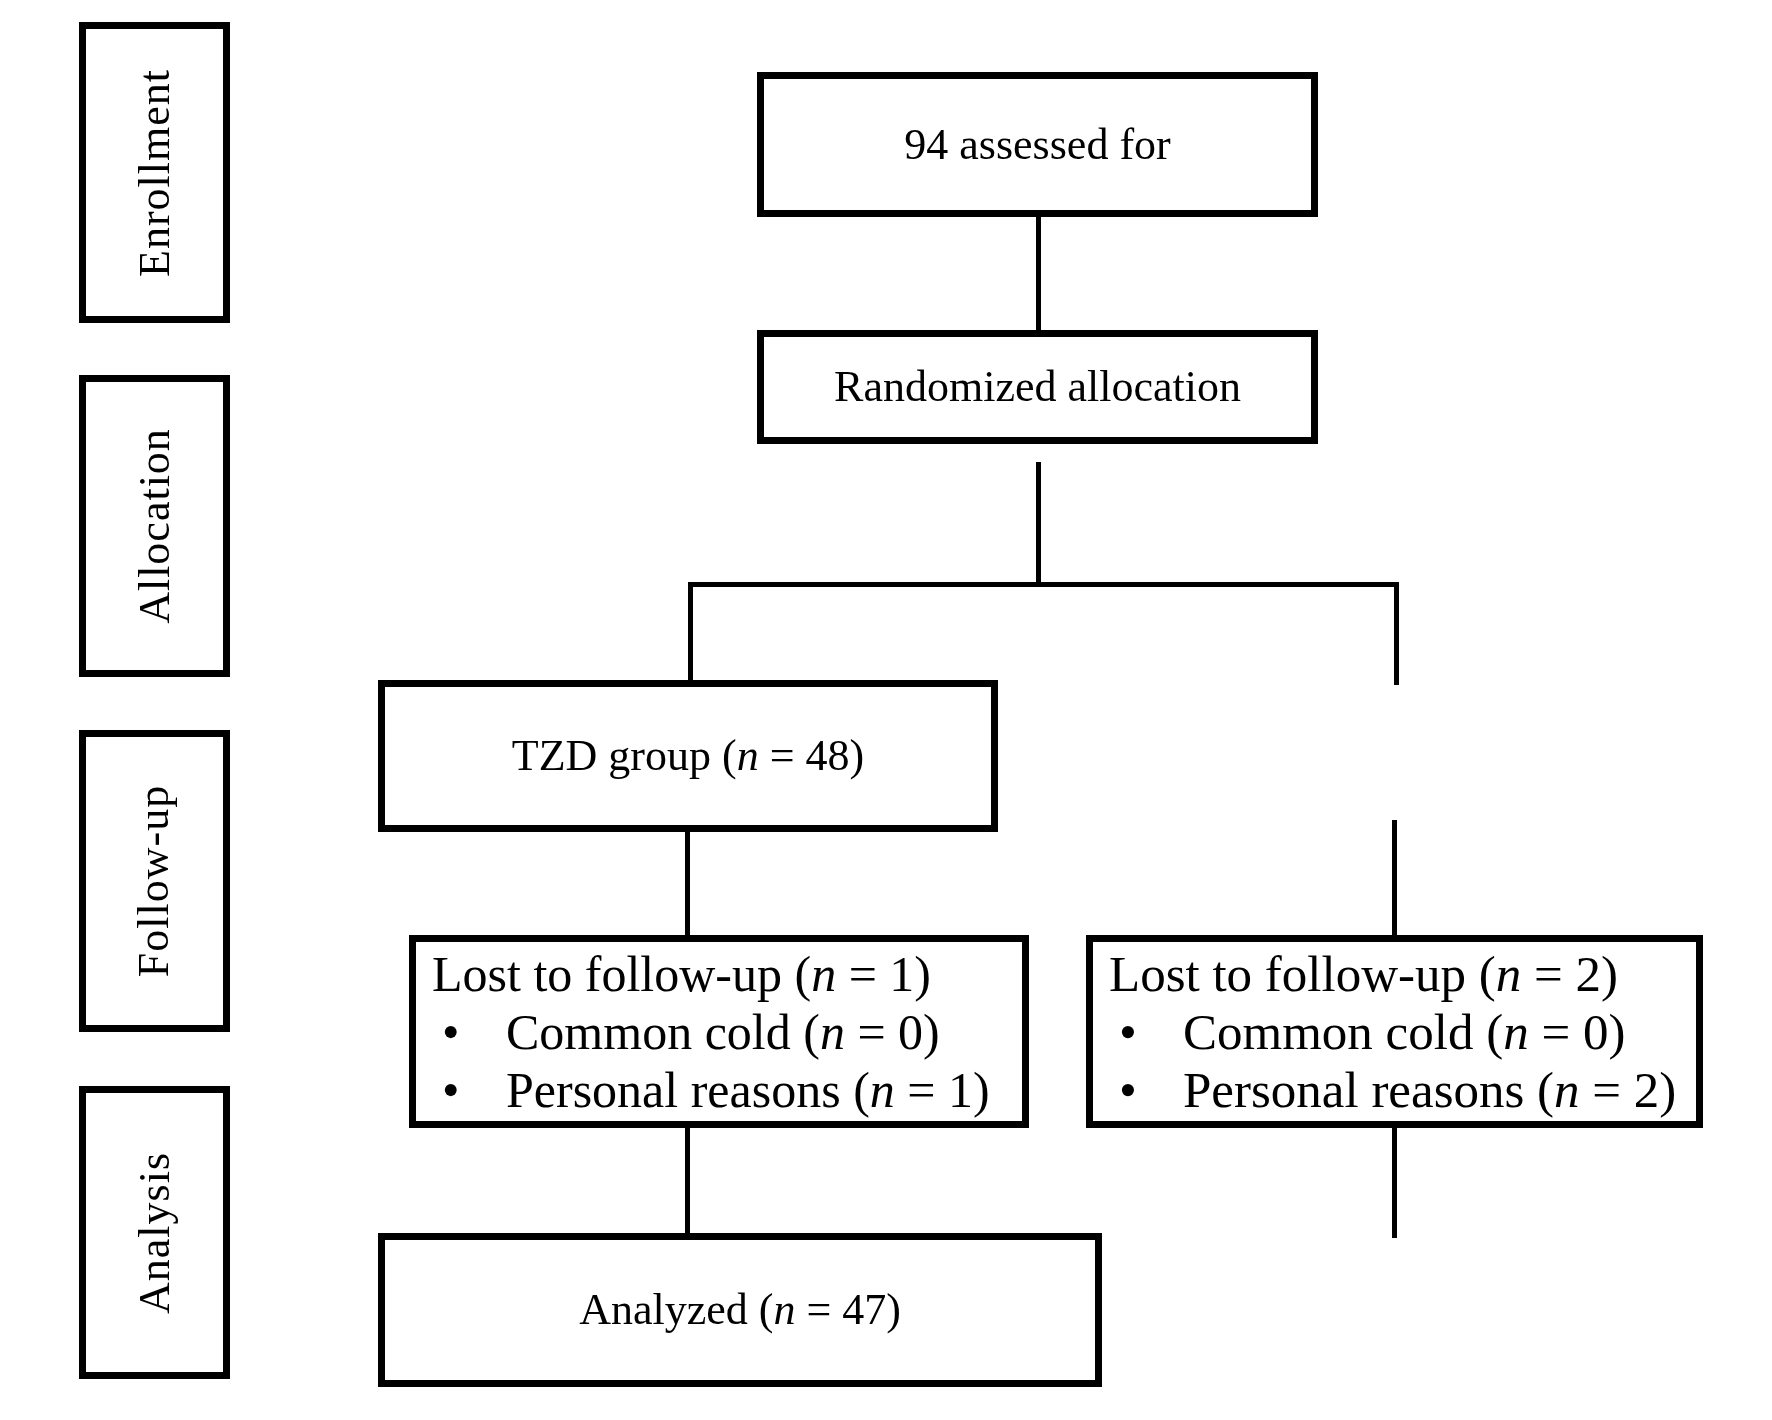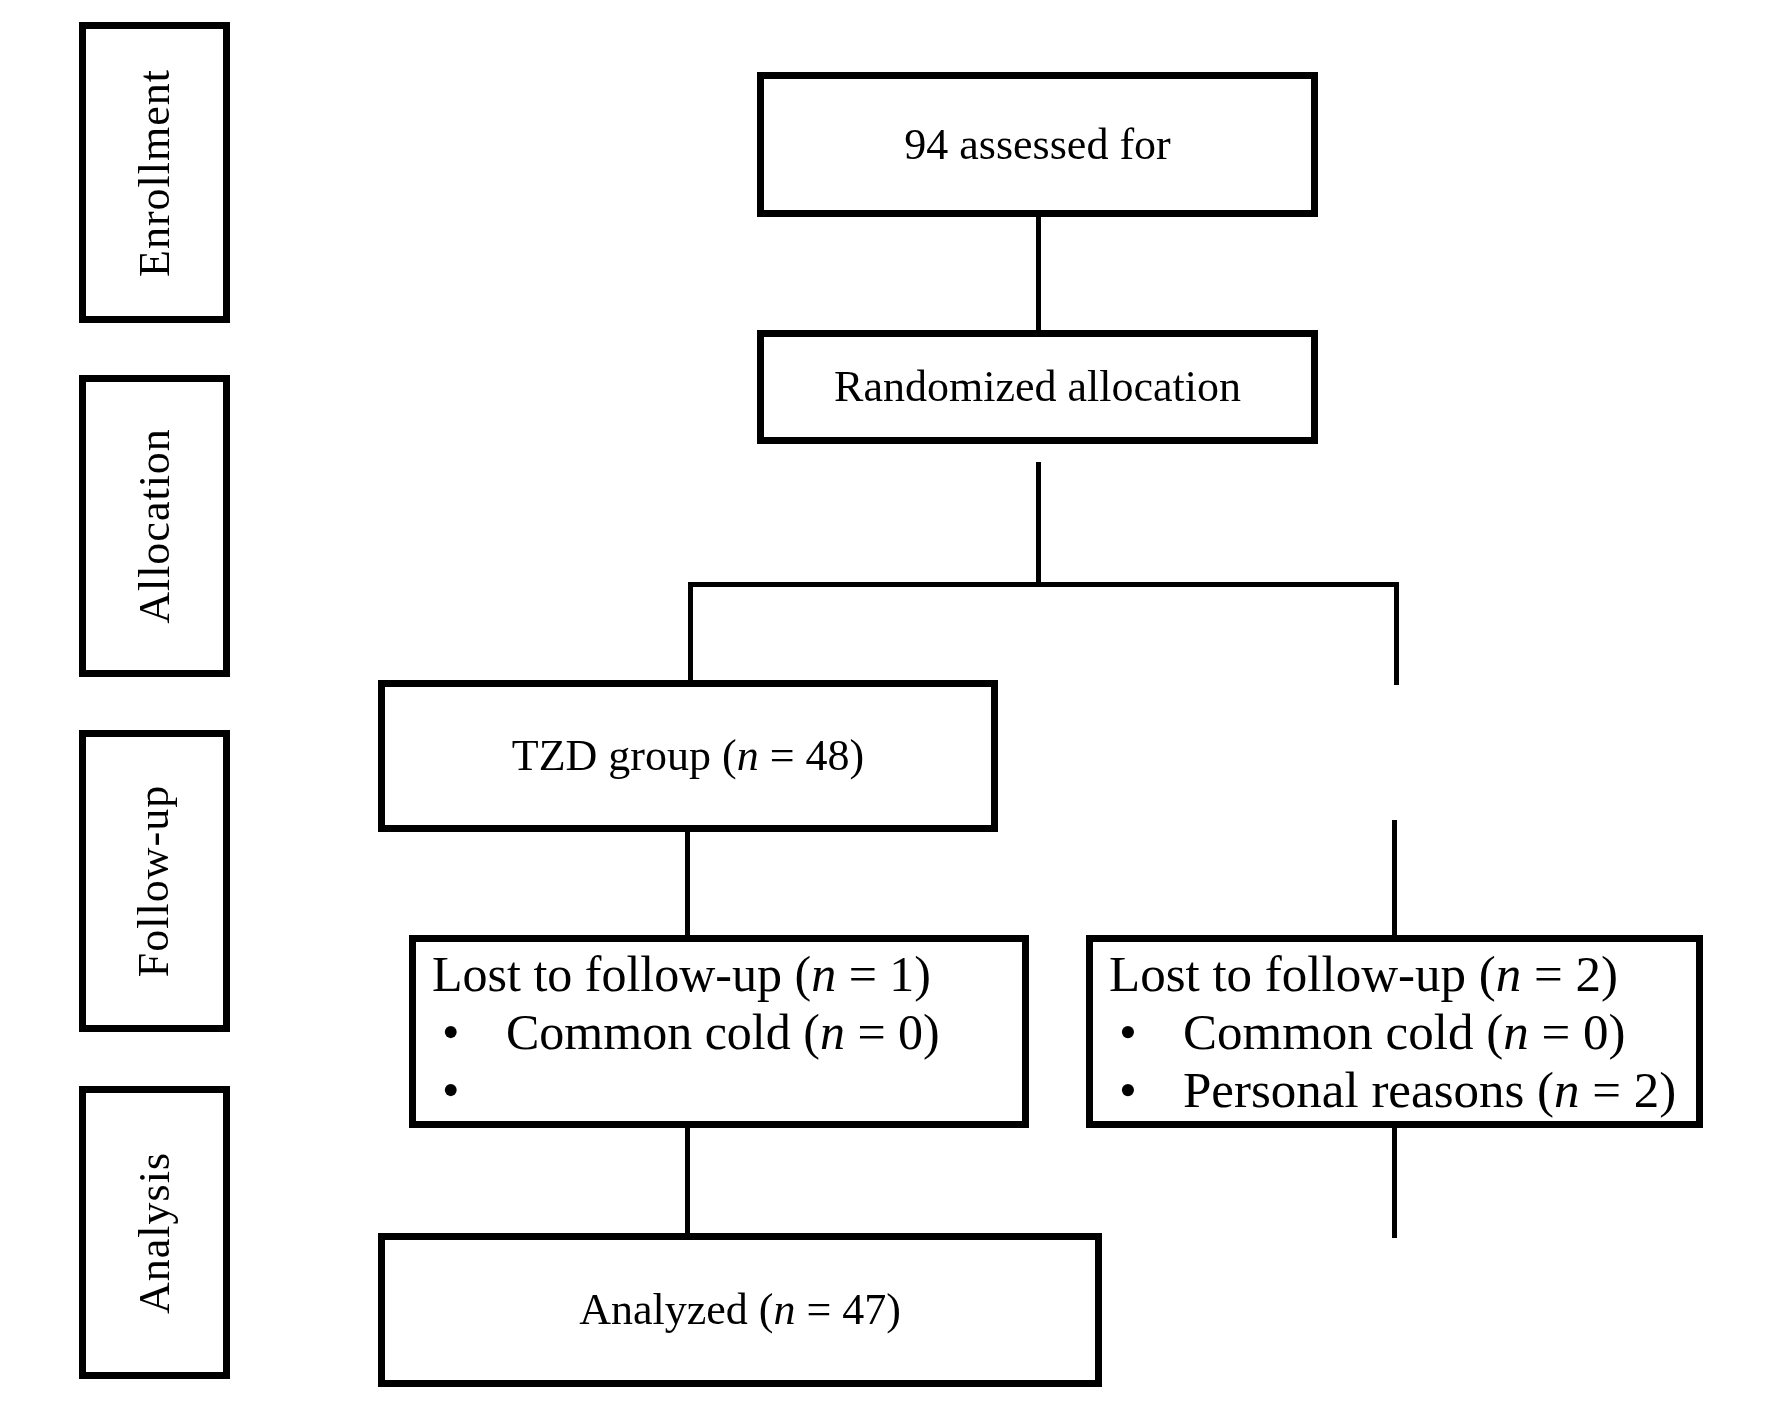--- a/index.html
+++ b/index.html
@@ -120,20 +120,21 @@
 
   <div class="box lost-box" style="left:386px; top:935px; width:620px; height:193px; font-size:50px;margin-left:23px;">
     <div class="lost-content">
       <div class="lost-row"><span>Lost to follow-up (</span><i>n</i><span> = 1)</span></div>
       <div class="lost-row bullet-row">
         <span class="bullet-glyph">•</span>
         <span><span>Common cold (</span><i>n</i><span> = 0)</span></span>
       </div>
       <div class="lost-row bullet-row">
         <span class="bullet-glyph">•</span>
+        <span><span>Personal reasons (</span><i>n</i><span> = 1)</span></span>
       </div>
     </div>
   </div>
 
   <div class="box lost-box" style="left:1086px; top:935px; width:617px; height:193px; font-size:51px;">
     <div class="lost-content">
       <div class="lost-row"><span>Lost to follow-up (</span><i>n</i><span> = 2)</span></div>
       <div class="lost-row bullet-row">
         <span class="bullet-glyph">•</span>
         <span><span>Common cold (</span><i>n</i><span> = 0)</span></span>

